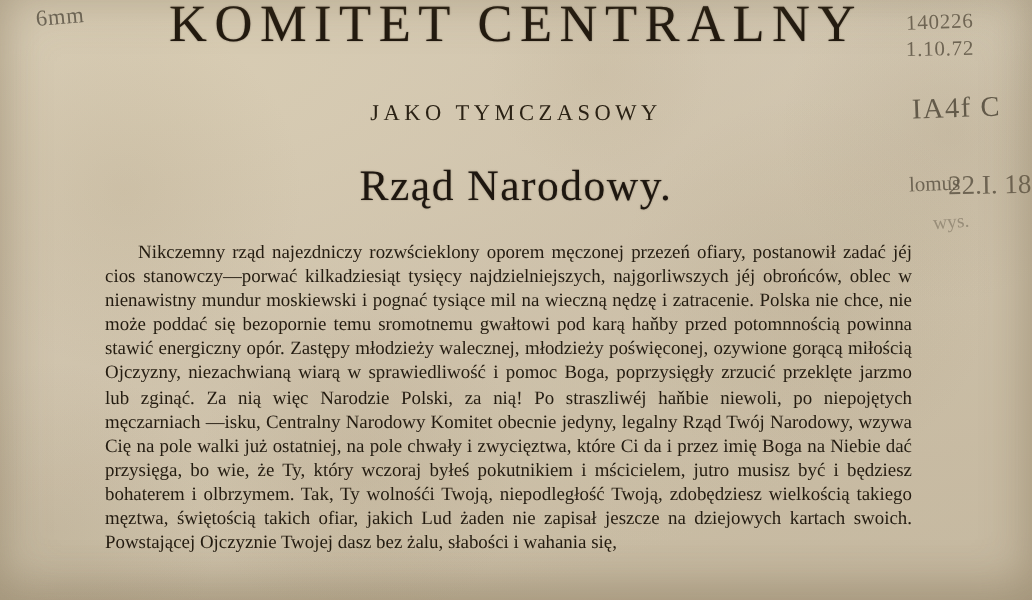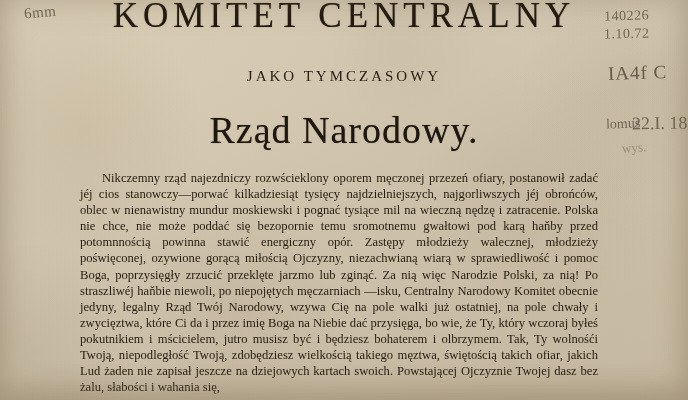--- a/index.html
+++ b/index.html
@@ -137,21 +137,21 @@
     letter-spacing: 3px;
     color: #2b2215;
   }
   .title-second {
     position: absolute;
     left: 0;
     right: 0;
     top: 108px;
     text-align: center;
     font-family: "Liberation Serif", serif;
-    font-size: 38px;
+    font-size: 29px;
     letter-spacing: 1px;
     color: #1e1710;
     font-weight: 400;
     text-shadow: 0 0 1px rgba(40,28,14,0.5);
   }
 
   
   .body-block {
     position: absolute;
     left: 70px;
@@ -159,21 +159,21 @@
     width: 538px;
     font-family: "Liberation Serif", serif;
     font-size: 12.6px;
     line-height: 16.1px;
     color: #241c11;
     text-align: justify;
     text-justify: inter-word;
     hyphens: manual;
   }
   .body-block p {
-    margin: 10px;
+    margin: 0;
     text-indent: 0;
   }
   .body-block p.first {
     text-indent: 22px;
   }
 </style>
 </head>
 <body>
 
 <div class="page">

